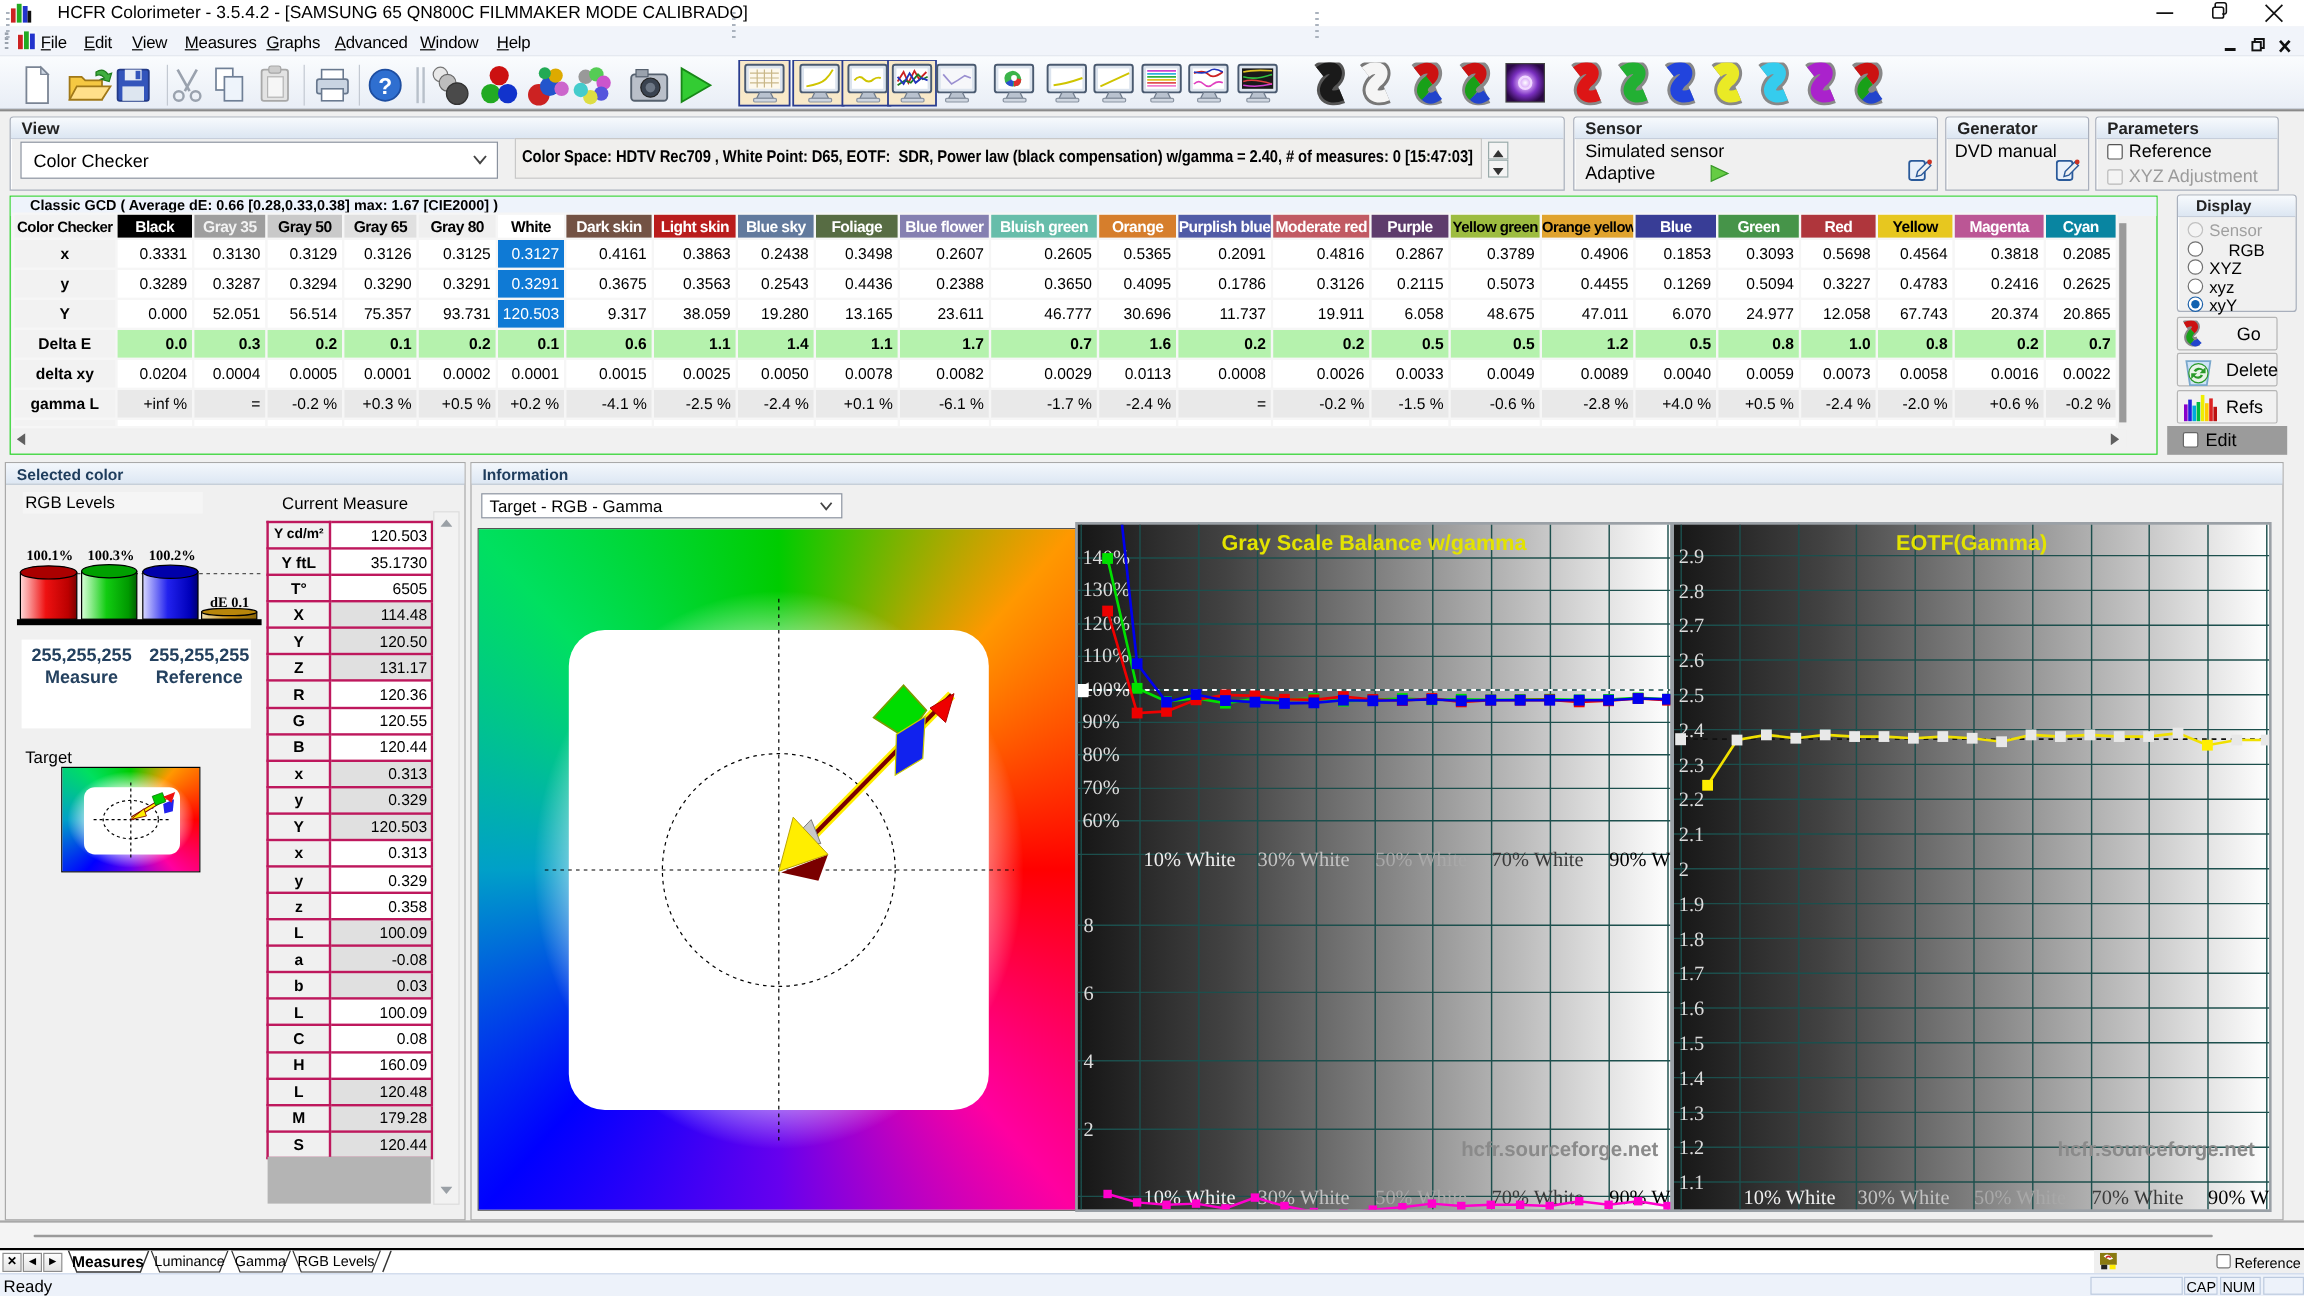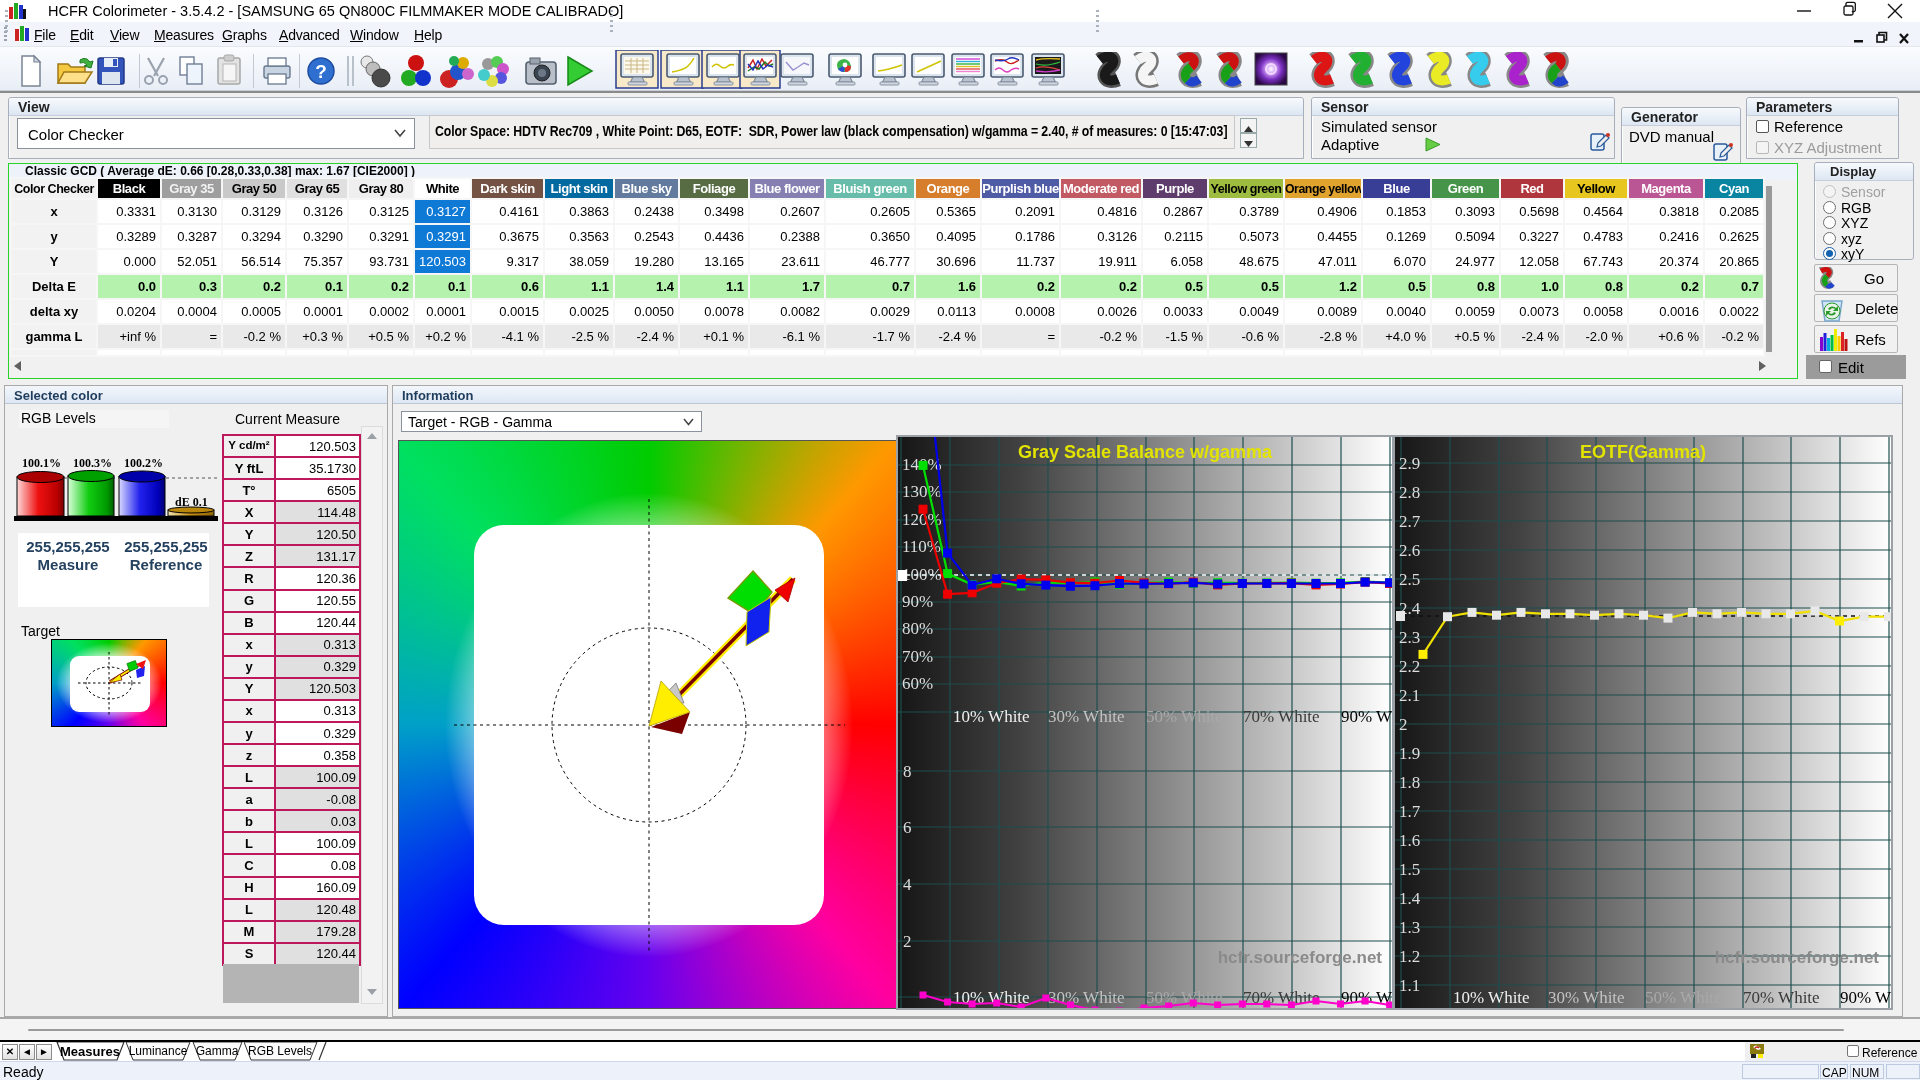--- a/index.html
+++ b/index.html
@@ -373,21 +373,21 @@
   <div class="ptxt" style="left:9px;top:38px">Adaptive</div>
   <svg class="abs" style="left:113px;top:39px" width="17" height="15">
         <path d="M1 1 l14 6.5 -14 6.5 z" fill="#66cc44" stroke="#3a9a2a"></path>
       </svg>
   <svg class="abs" style="left:278px;top:33px" width="21" height="21">
     <rect x="1" y="3" width="13" height="16" rx="2" fill="#e8f0fa" stroke="#2a5a9a" stroke-width="1.5"></rect>
     <path d="M8 12 l8 -8 3 3 -8 8 -4 1 z" fill="#f0f0f0" stroke="#2a5a9a" stroke-width="1.2"></path>
     <circle cx="18" cy="4" r="2" fill="#cc3322"></circle>
       </svg>
 </div>
-<div class="gbox" style="left:1621px;top:107px;width:120px;height:62px">
+<div class="gbox" style="left:1621px;top:97px;width:120px;height:62px">
   <div class="gcap">Generator</div>
   <div class="ptxt" style="left:7px;top:20px">DVD manual</div>
   <svg class="abs" style="left:91px;top:33px" width="21" height="21">
     <rect x="1" y="3" width="13" height="16" rx="2" fill="#e8f0fa" stroke="#2a5a9a" stroke-width="1.5"></rect>
     <path d="M8 12 l8 -8 3 3 -8 8 -4 1 z" fill="#f0f0f0" stroke="#2a5a9a" stroke-width="1.2"></path>
     <circle cx="18" cy="4" r="2" fill="#cc3322"></circle>
       </svg>
 </div>
 <div class="gbox" style="left:1746px;top:97px;width:153px;height:62px">
   <div class="gcap">Parameters</div>
@@ -430,21 +430,21 @@
 <tbody>
           <tr>
             <th style="background:#f2f2f2;color:#000;font-size:12.5px">Color Checker</th>
 <th style="background:#000000;color:#fff">Black</th>
 <th style="background:#9e9e9e;color:#f2f2f2">Gray 35</th>
 <th style="background:#c9c9c9;color:#000">Gray 50</th>
 <th style="background:#e0e0e0;color:#000">Gray 65</th>
 <th style="background:#efefef;color:#000">Gray 80</th>
 <th style="background:#ffffff;color:#000">White</th>
 <th style="background:#735244;color:#fff">Dark skin</th>
-<th style="background:#0369a1;color:#fff">Light skin</th>
+<th style="background:#b91c1c;color:#fff">Light skin</th>
 <th style="background:#627a9d;color:#fff">Blue sky</th>
 <th style="background:#576c43;color:#fff">Foliage</th>
 <th style="background:#8580b1;color:#fff">Blue flower</th>
 <th style="background:#67bdaa;color:#fff">Bluish green</th>
 <th style="background:#d67e2c;color:#fff">Orange</th>
 <th style="background:#505ba6;color:#fff">Purplish blue</th>
 <th style="background:#c15a63;color:#fff">Moderate red</th>
 <th style="background:#5e3c6c;color:#fff">Purple</th>
 <th style="background:#9dbc40;color:#000;font-size:12.5px">Yellow green</th>
 <th style="background:#e0a32e;color:#000;font-size:12.3px">Orange yellow</th>
@@ -659,21 +659,21 @@
       </svg>
 </div>
 
 <div class="abs" style="left:1800px;top:163px;width:106px;height:216px;background:#f0f0f0"></div>
 <div class="abs" style="left:1806px;top:355px;width:100px;height:24px;background:#9b9b9b"></div>
 <div class="gbox" style="left:1814px;top:162px;width:100px;height:98px;border-radius:3px">
   <div class="gcap" style="font-size:13px;padding-left:15px">Display</div>
   <div class="radio" style="left:8px;top:22px;background:#f4f4f4;border-color:#c0c0c0"></div>
   <div class="rlab" style="left:26px;top:21px;color:#a0a0a0">Sensor</div>
   <div class="radio" style="left:8px;top:38px"></div>
-  <div class="rlab" style="left:26px;top:37px">RGB</div>
+  <div class="rlab" style="left:42px;top:37px">RGB</div>
   <div class="radio" style="left:8px;top:53px"></div>
   <div class="rlab" style="left:26px;top:52px">XYZ</div>
   <div class="radio" style="left:8px;top:69px"></div>
   <div class="rlab" style="left:26px;top:68px">xyz</div>
   <div class="radio" style="left:8px;top:84px;border-color:#1a5fa8"></div>
   <div class="abs" style="left:11px;top:87px;width:7px;height:7px;border-radius:50%;background:#1262b0"></div>
   <div class="rlab" style="left:26px;top:83px">xyY</div>
 </div>
 <div class="dbtn" style="top:264px">
   <svg class="abs" style="left:3px;top:2px" width="30" height="24">

